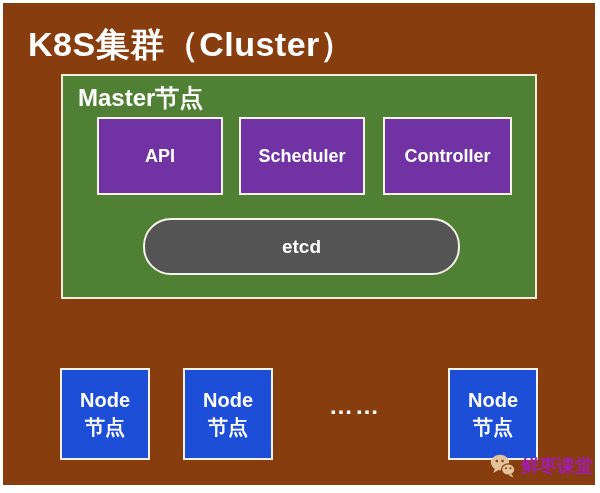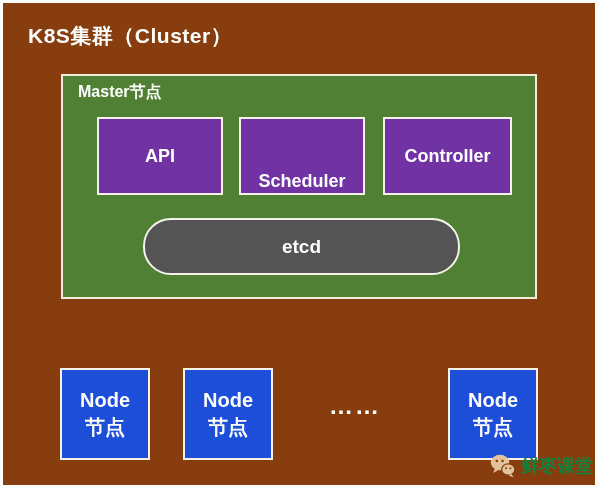--- a/index.html
+++ b/index.html
@@ -16,73 +16,73 @@
   }
   .canvas {
     position: absolute;
     left: 3px; top: 3px;
     width: 592px; height: 482px;
     background: #873d0d;
   }
   .abs { position: absolute; box-sizing: border-box; }
   .title {
     left: 28px; top: 22px;
-    font-size: 21px;
+    font-size: 34px;
     font-weight: bold;
     color: #ffffff;
     white-space: nowrap;
     letter-spacing: 0.5px;
   }
   .master-box {
     left: 61px; top: 74px;
     width: 476px; height: 225px;
     background: #4f8033;
     border: 2px solid #f2ecdc;
   }
   .master-label {
     left: 78px; top: 82px;
-    font-size: 16px;
+    font-size: 24px;
     font-weight: bold;
     color: #ffffff;
     white-space: nowrap;
   }
   .box {
     display: flex;
     flex-direction: column;
     align-items: center;
     justify-content: center;
     text-align: center;
     color: #ffffff;
     font-weight: bold;
     border: 2px solid #f5f2ea;
   }
   .purple { background: #7132a3; font-size: 18px; }
   .purple .ln { display: block; line-height: 24px; }
   .gray  { background: #545454; font-size: 19px; border-radius: 28px; }
   .blue  { background: #1d4ed8; font-size: 20px; }
   .blue .ln { display: block; line-height: 27px; }
   .comp-api        { left: 97px;  top: 117px; width: 126px; height: 78px; }
-  .comp-scheduler  { left: 239px; top: 117px; width: 126px; height: 78px; justify-content: flex-end; }
+  .comp-scheduler  { left: 239px; top: 117px; width: 126px; height: 78px; }
   .comp-controller { left: 383px; top: 117px; width: 129px; height: 78px; justify-content: center; }
   .etcd-box        { left: 143px; top: 218px; width: 317px; height: 57px; }
   .node-1 { left: 60px;  top: 368px; width: 90px; height: 92px; }
   .node-2 { left: 183px; top: 368px; width: 90px; height: 92px; }
   .node-3 { left: 448px; top: 368px; width: 90px; height: 92px; }
   .ellipsis {
     left: 318px; top: 368px; width: 74px; height: 92px;
     display: flex; align-items: center; justify-content: center;
     color: #ffffff; font-weight: bold; font-size: 24px;
     letter-spacing: 2px;
   }
   .ellipsis span { display: inline-block; transform: translateY(-8px); }
   .watermark {
     left: 490px; top: 453px;
     display: flex; align-items: center;
     gap: 5px;
-    color: #15803d;
+    color: #a21caf;
     font-size: 18px;
     font-weight: bold;
     white-space: nowrap;
   }
   .watermark svg { display: block; }
 </style>
 </head>
 <body>
 
 <div class="frame">

